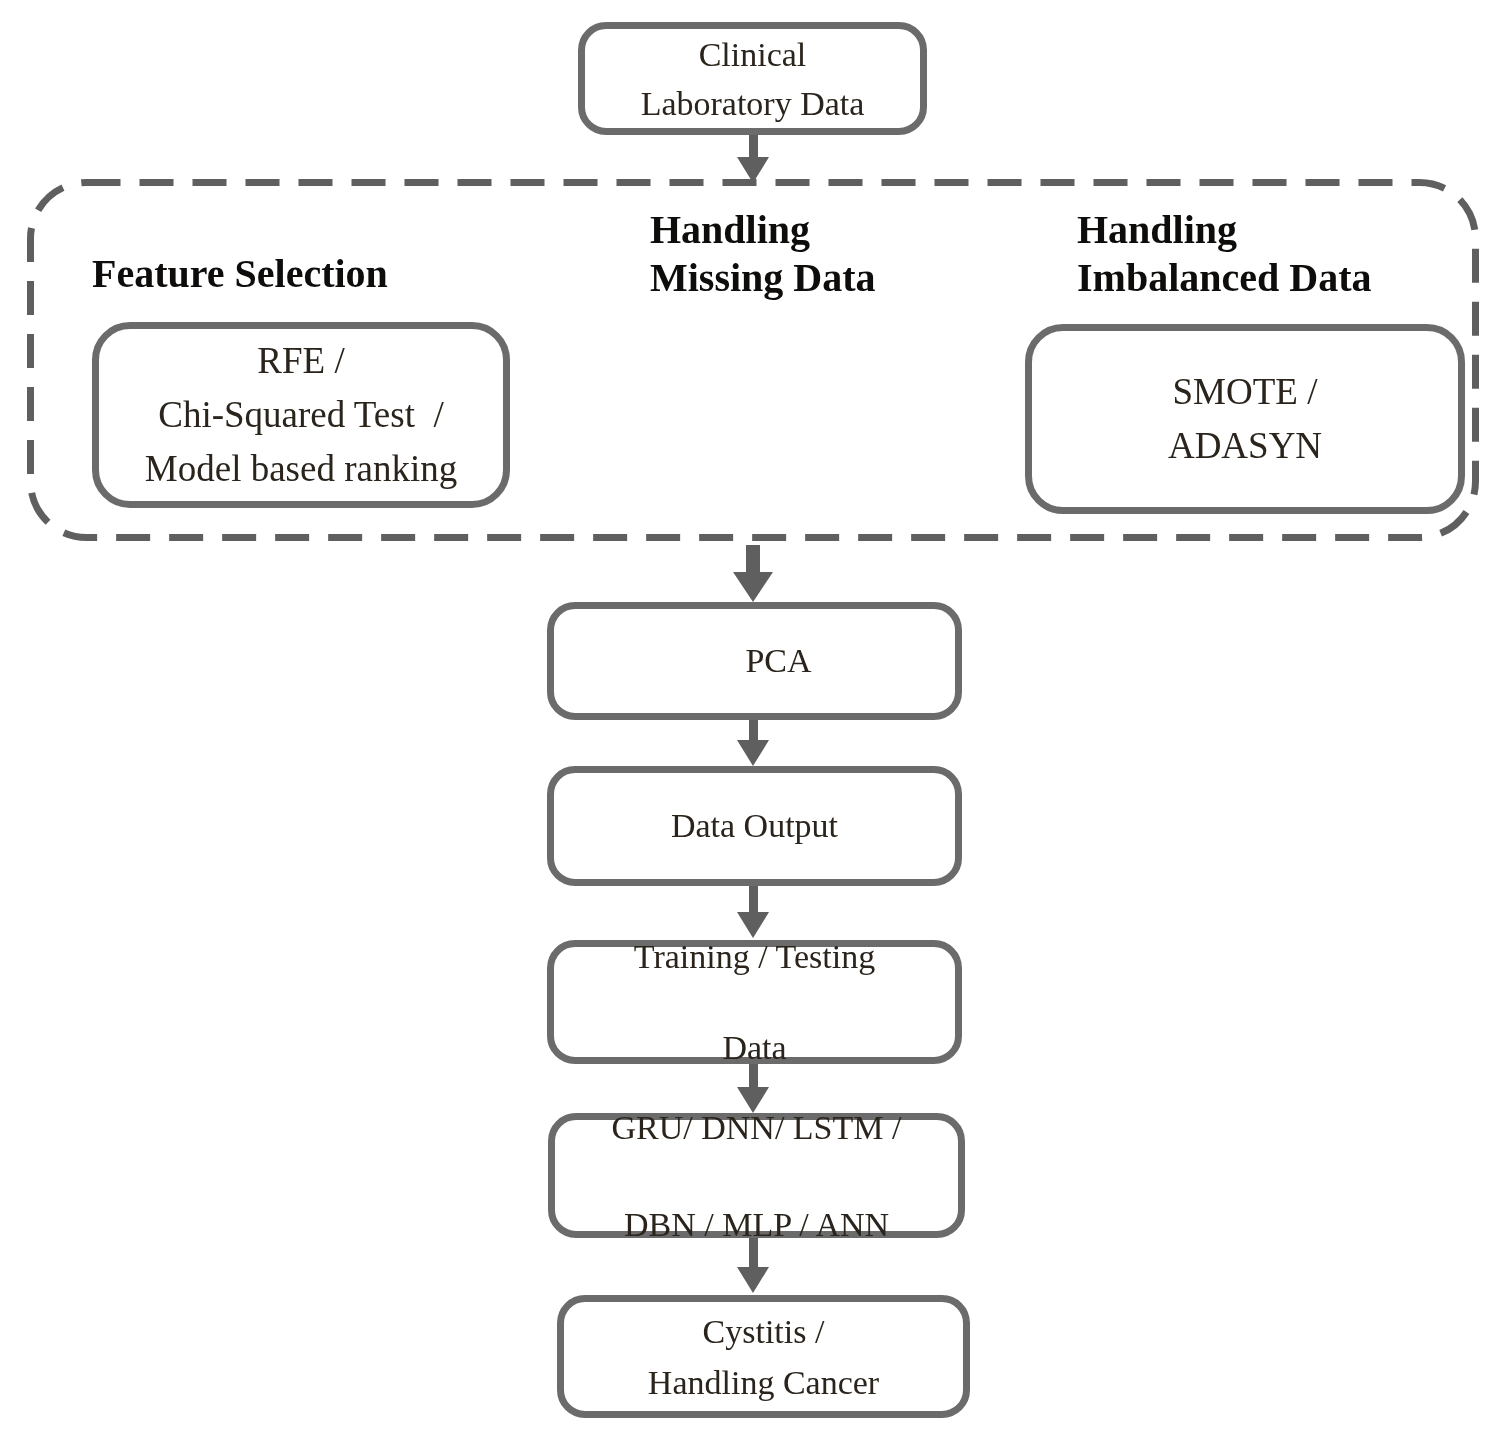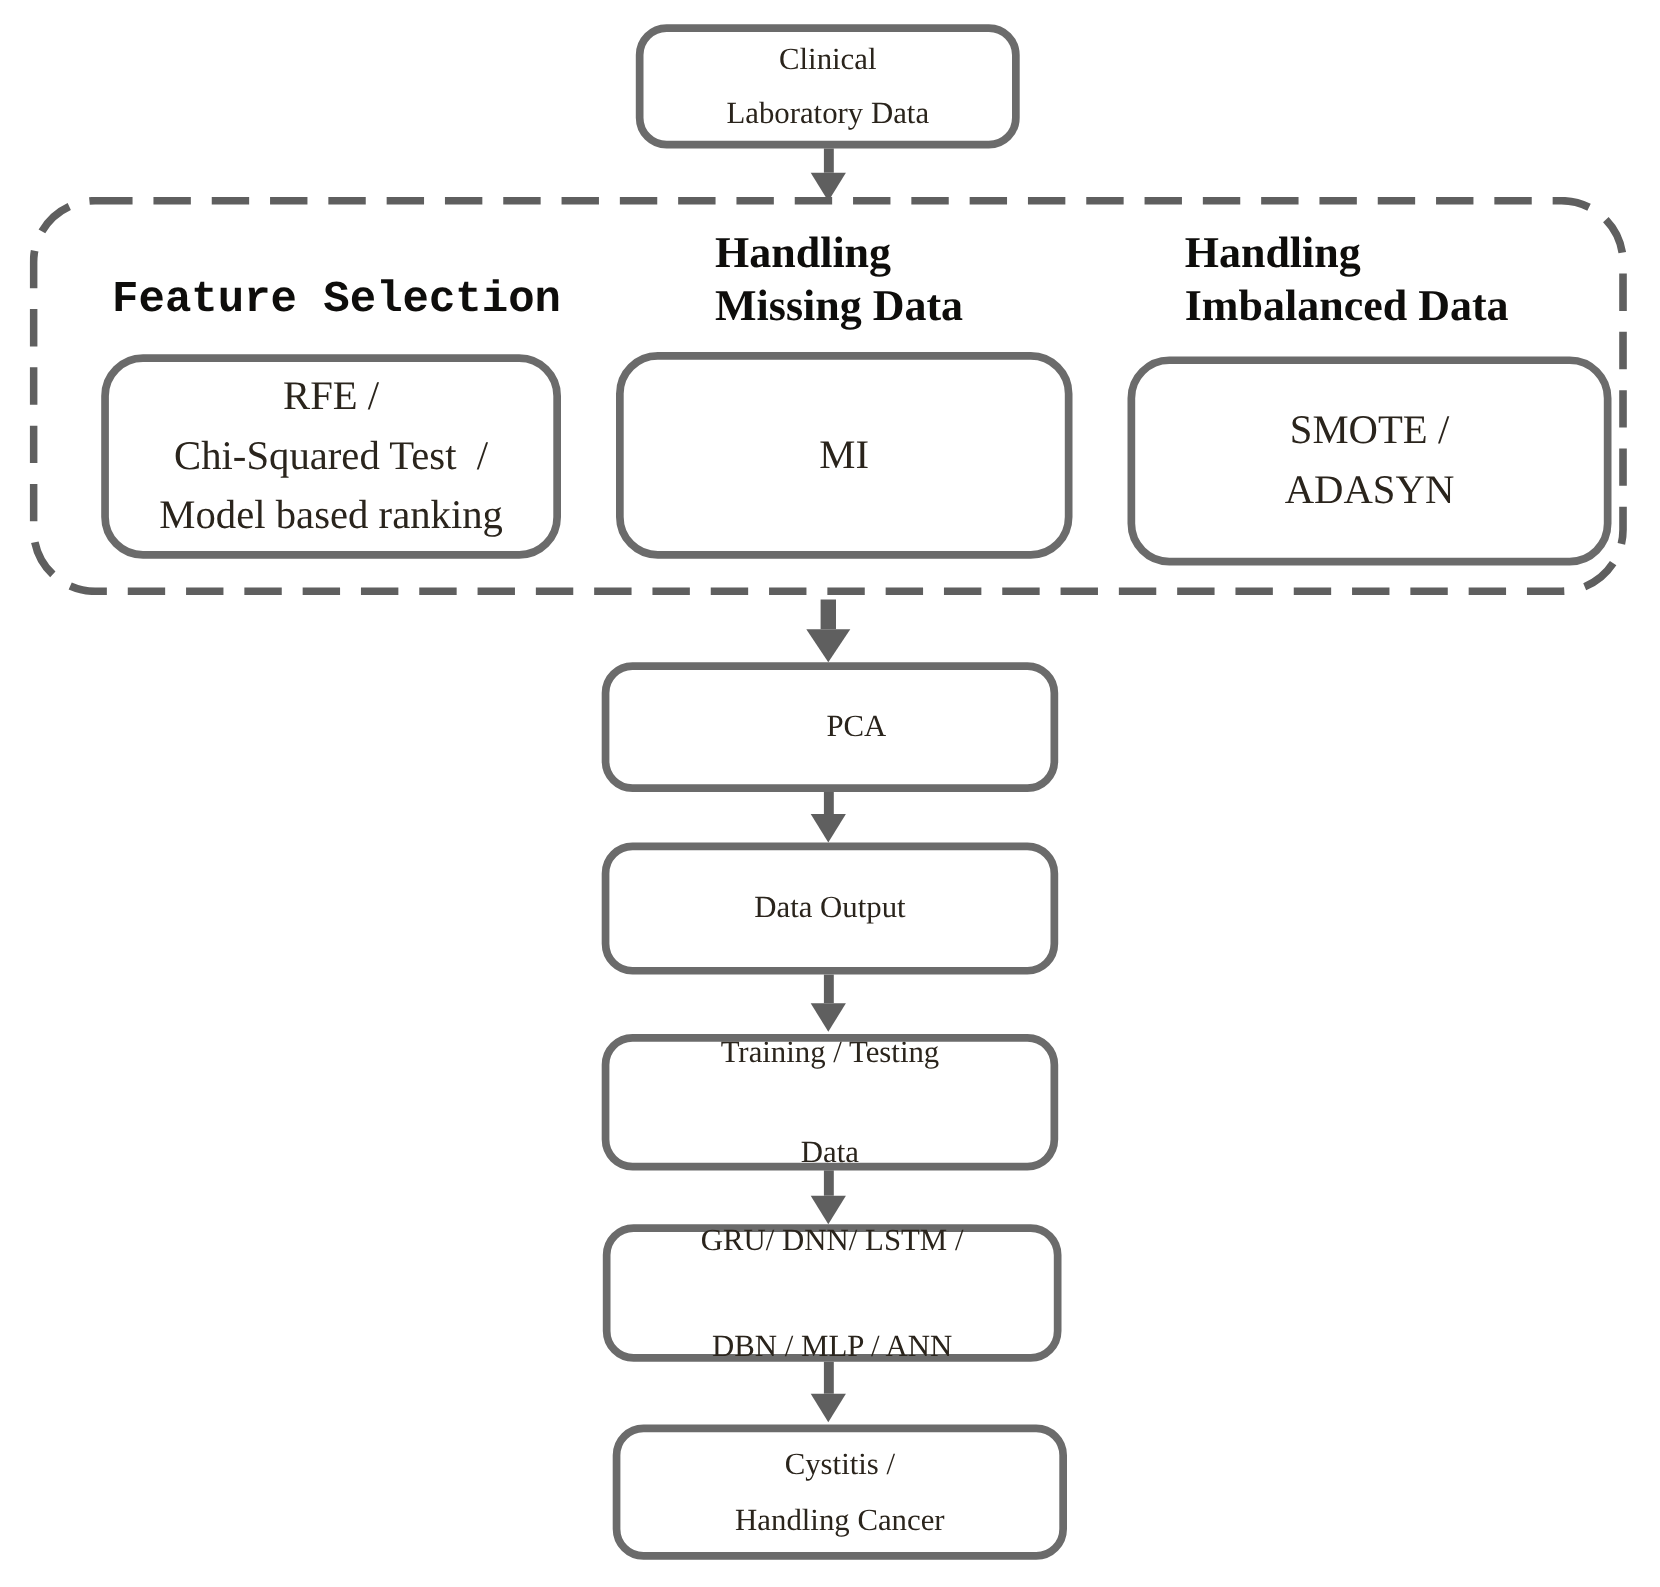--- a/index.html
+++ b/index.html
@@ -24,33 +24,33 @@
     box-sizing: border-box;
     border: 7px solid var(--box-border);
     border-radius: 28px;
     background: var(--background);
     display: flex;
     flex-direction: column;
     align-items: center;
     justify-content: center;
     text-align: center;
     color: var(--box-text);
-    font-size: 28px;
+    font-size: 34px;
     line-height: 52px;
   }
   .node.group-box { border-radius: 38px; font-size: 37px; line-height: 54px; }
   .line { white-space: pre; }
   .heading {
     position: absolute;
     font-weight: bold;
     color: var(--heading-text);
     font-size: 40px;
     line-height: 48px;
   }
-  .heading.centered { text-align: right; font-family: Liberation Mono, monospace; }
+  .heading.centered { text-align: left; }
   .group-border { position: absolute; }
   .group-border rect {
     fill: none;
     stroke: var(--dashed-border);
     stroke-width: 7;
     stroke-dasharray: 34 19;
   }
   .arrow {
     position: absolute;
     width: 40px;
@@ -96,23 +96,20 @@
   </div>
   <div class="node group-box" style="left:92px; top:322px; width:418px; height:186px;">
     <div class="line">RFE /</div>
     <div class="line">Chi-Squared Test  /</div>
     <div class="line">Model based ranking</div>
   </div>
 
   <div class="heading" style="left:650px; top:206px;">
     <div class="line">Handling</div>
     <div class="line">Missing Data</div>
-  </div>
-  <div class="node group-box" style="left:560px; top:320px; width:415px; height:188px;">
-    <div class="line">MI</div>
   </div>
 
   <div class="heading" style="left:1077px; top:206px;">
     <div class="line">Handling</div>
     <div class="line">Imbalanced Data</div>
   </div>
   <div class="node group-box" style="left:1025px; top:324px; width:440px; height:190px;">
     <div class="line">SMOTE /</div>
     <div class="line">ADASYN</div>
   </div>

